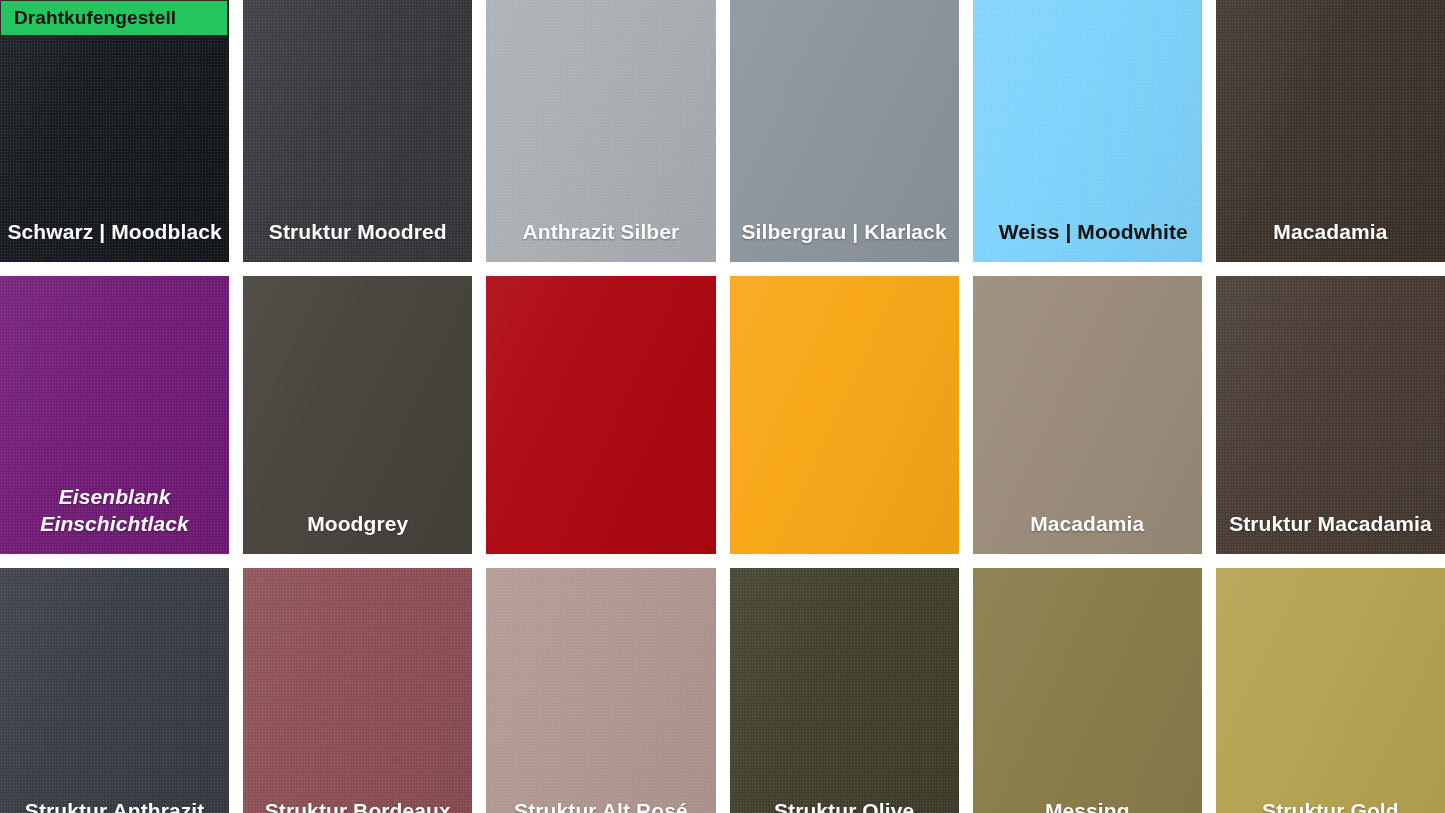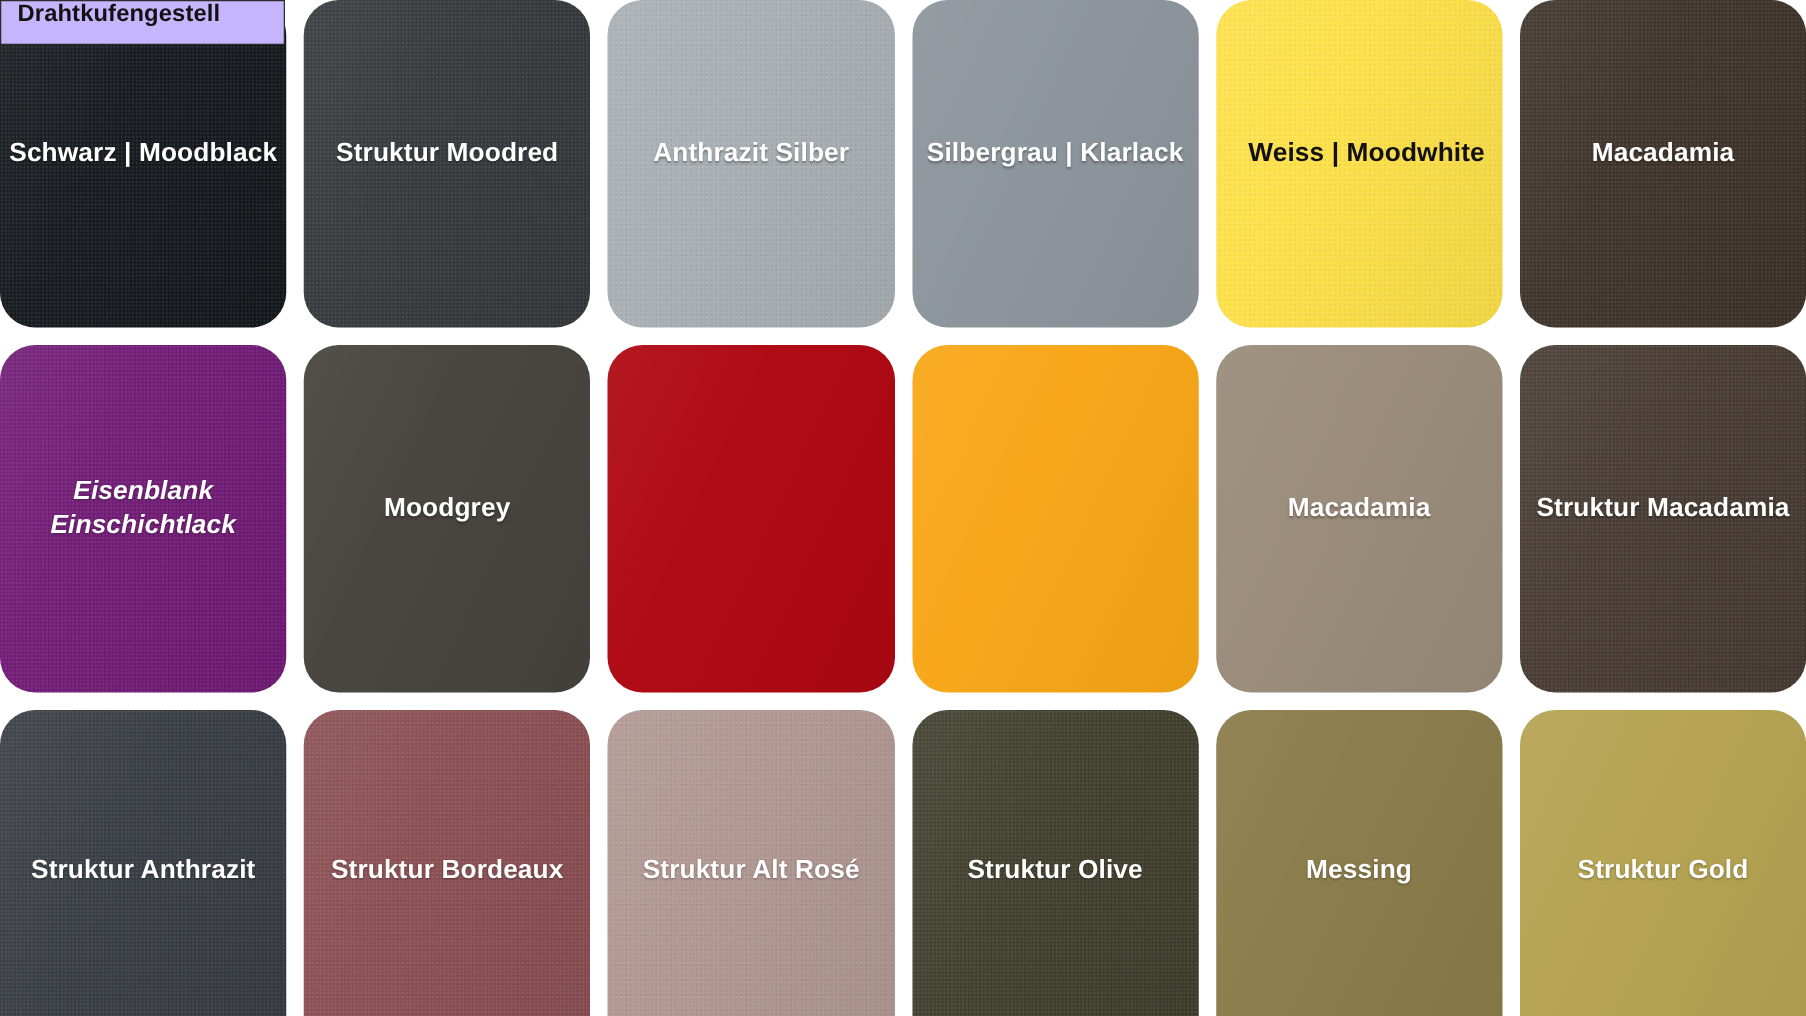--- a/index.html
+++ b/index.html
@@ -21,23 +21,22 @@
     grid-template-rows: 262px 278px 273px;
     column-gap: 14px;
     row-gap: 14px;
     background: #ffffff;
   }
 
   .swatch {
     position: relative;
     overflow: hidden;
     display: flex;
-    align-items: center;
+    align-items: flex-end;
     justify-content: center;
-    border-radius: 28px;
   }
 
   
   .swatch .texture {
     position: absolute;
     inset: 0;
     pointer-events: none;
     opacity: 0;
     background-image:
       radial-gradient(rgba(255,255,255,.14) 0.5px, transparent 0.6px),
@@ -74,24 +73,24 @@
   .label-light { color: #ffffff; text-shadow: 0 1px 2px rgba(0,0,0,.35); }
   .label-dark  { color: #111111; }
 
   #title-box {
     position: absolute;
     left: 0;
     top: 0;
     z-index: 10;
     width: 228px;
     height: 36px;
-    background: #c4b5fd;
+    background: #22c55e;
     border: 1px solid #2b2b2b;
     display: flex;
-    align-items: flex-start;
+    align-items: center;
     padding-left: 13px;
   }
 
   #title-box .title-text {
     font-size: 19px;
     font-weight: bold;
     color: #121212;
     letter-spacing: .1px;
   }
 </style>
@@ -113,21 +112,21 @@
     <div class="swatch textured" style="background: rgb(168, 174, 178);">
       <div class="texture"></div>
       <div class="sheen"></div>
       <div class="swatch-label label-light">Anthrazit Silber</div>
     </div>
     <div class="swatch" style="background: rgb(140, 149, 155);">
       <div class="texture"></div>
       <div class="sheen"></div>
       <div class="swatch-label label-light">Silbergrau | Klarlack</div>
     </div>
-    <div class="swatch textured" style="background: #fde047; padding-left: 12px;">
+    <div class="swatch textured" style="background: #7dd3fc; padding-left: 12px;">
       <div class="texture"></div>
       <div class="sheen"></div>
       <div class="swatch-label label-dark">Weiss | Moodwhite</div>
     </div>
     <div class="swatch textured" style="background: rgb(61, 50, 41);">
       <div class="texture"></div>
       <div class="sheen"></div>
       <div class="swatch-label label-light">Macadamia</div>
     </div>
     <div class="swatch textured" style="background: #701a75; font-style: italic;">

